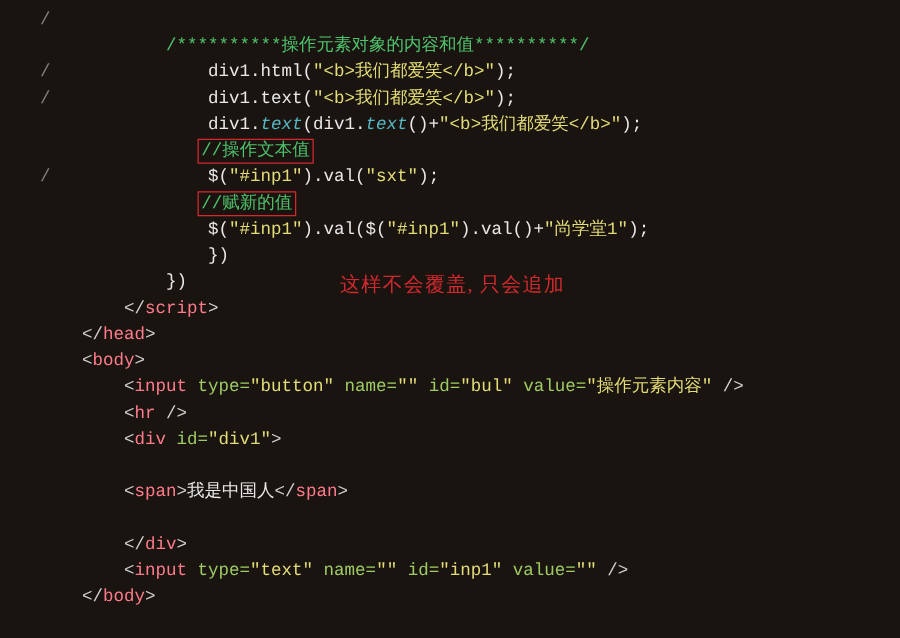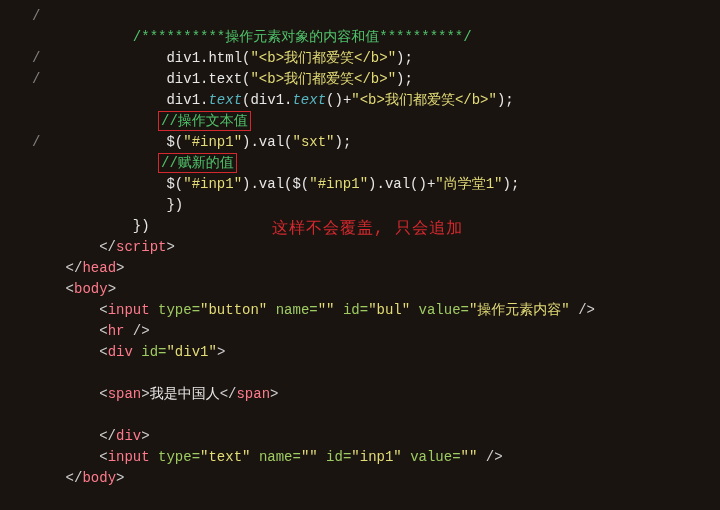--- a/index.html
+++ b/index.html
@@ -30,21 +30,21 @@
 
   .redbox {
     border: 1px solid #d3292e;
     padding: 0 2px;
     display: inline-block;
     line-height: 18px;
   }
   .annotation {
     position: absolute;
     color: #d3292e;
-    font-family: Liberation Mono, monospace;
+    font-family: Liberation Serif, serif;
     font-size: 16px;
     left: 240px;
     top: 218px;
     letter-spacing: 1px;
   }
   .container { position: relative; width:720px; height:510px;margin-left:32px; }
 </style>
 </head>
 <body>
 

